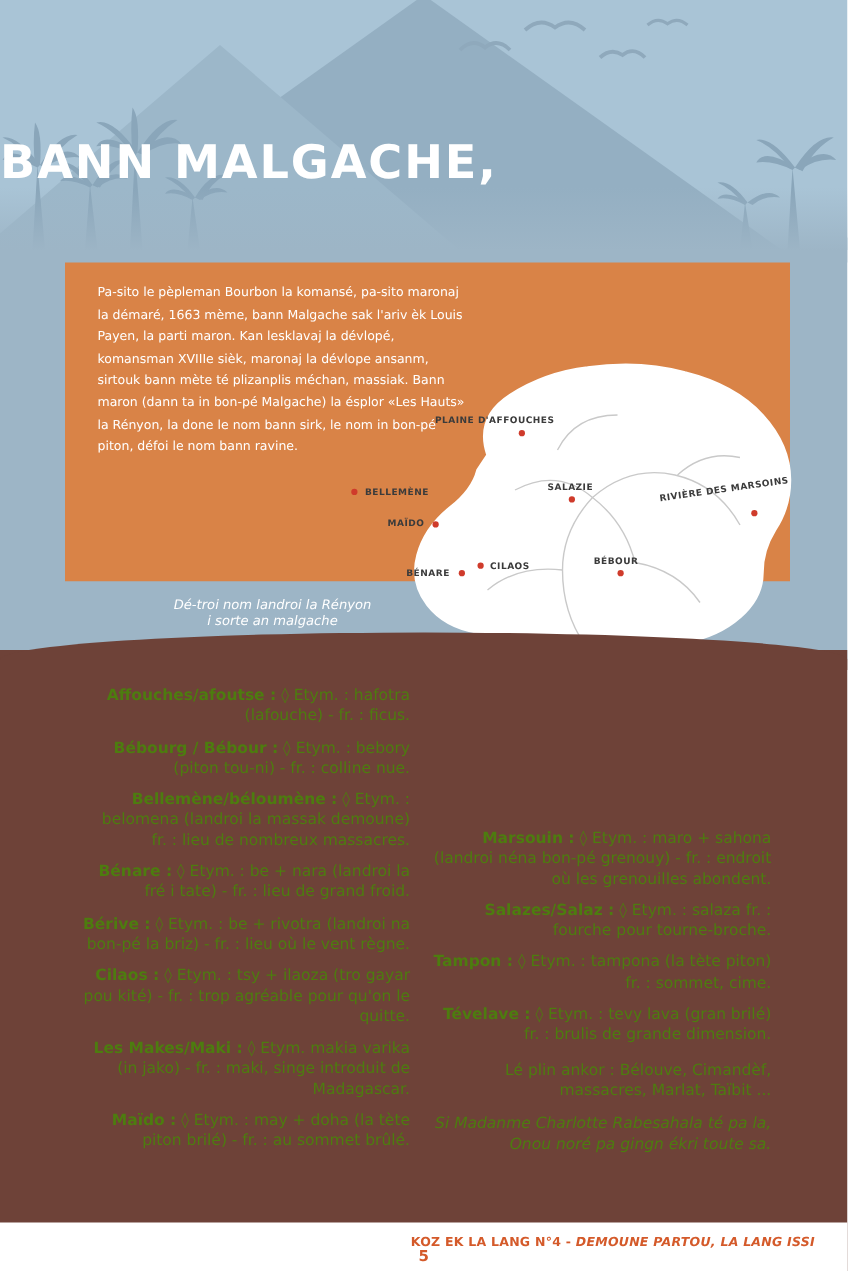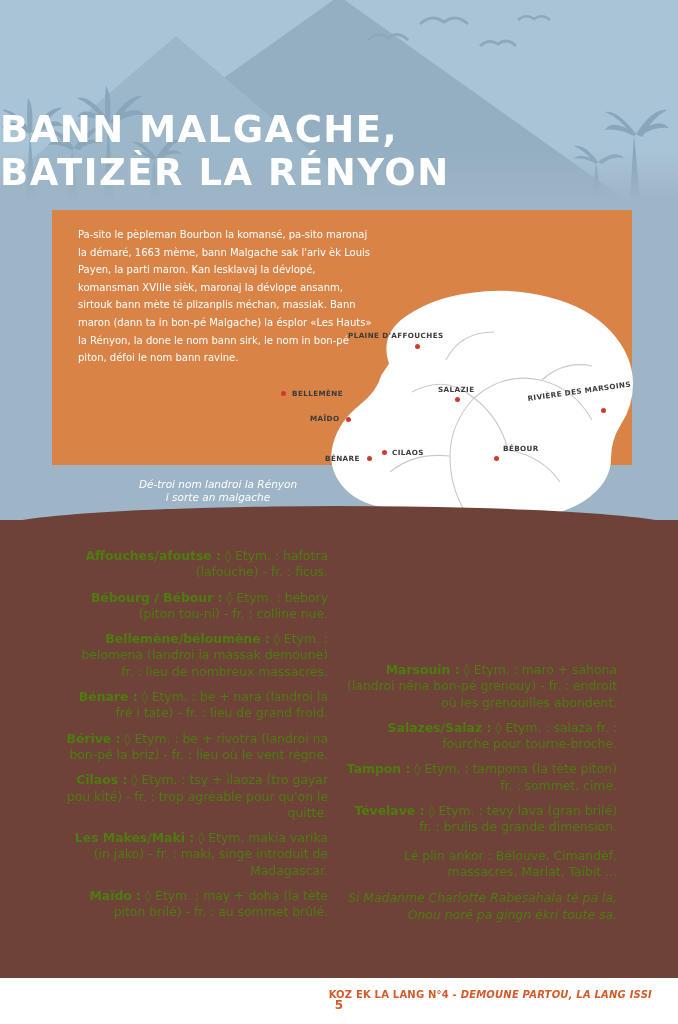--- a/index.html
+++ b/index.html
@@ -254,21 +254,20 @@
         <path d="M598 92 q-13 -18 -24 -16 q11 5 20 16 z"></path>
         <path d="M598 92 q17 -13 26 -4 q-12 -2 -22 6 z"></path>
       </g>
     </svg>
   </div>
 
   <div class="greyblend"></div>
 
   <div class="title">
     <span>BANN MALGACHE,</span>
-    <span class="l2">BATIZÈR LA RÉNYON</span>
   </div>
 
   <div class="intro-panel"></div>
   <div class="intro-text">
     <p>Pa-sito le pèpleman Bourbon la komansé, pa-sito maronaj la démaré, 1663 mème, bann Malgache sak l'ariv èk Louis Payen, la parti maron. Kan lesklavaj la dévlopé, komansman XVIIIe sièk, maronaj la dévlope ansanm, sirtouk bann mète té plizanplis méchan, massiak. Bann maron (dann ta in bon-pé Malgache) la ésplor «Les Hauts» la Rényon, la done le nom bann sirk, le nom in bon-pé piton, défoi le nom bann ravine.</p>
   </div>
 
   <div class="map-wrap">
     <svg viewBox="0 0 400 300" width="400" height="300">
       <path d="M128 112 q-10 -30 18 -48 q28 -18 62 -22 q42 -6 78 4 q40 10 62 34 q22 24 22 52
@@ -299,21 +298,21 @@
 
     <div class="map-label" style="left:527px; top:394px; transform:rotate(-8deg); transform-origin:left top;">RIVIÈRE DES MARSOINS</div>
     <div class="map-dot" style="left:601px; top:408px;"></div>
 
     <div class="map-label" style="left:292px; top:389px;">BELLEMÈNE</div>
     <div class="map-dot" style="left:281px; top:391px;"></div>
 
     <div class="map-label" style="left:310px; top:414px;">MAÏDO</div>
     <div class="map-dot" style="left:346px; top:417px;"></div>
 
-    <div class="map-label" style="left:475px; top:444px;margin-left:28px;">BÉBOUR</div>
+    <div class="map-label" style="left:475px; top:444px;">BÉBOUR</div>
     <div class="map-dot" style="left:494px; top:456px;"></div>
 
     <div class="map-label" style="left:325px; top:454px;">BÉNARE</div>
     <div class="map-dot" style="left:367px; top:456px;"></div>
 
     <div class="map-label" style="left:392px; top:448px;">CILAOS</div>
     <div class="map-dot" style="left:382px; top:450px;"></div>
 
     <div class="map-label" style="left:314px; top:511px;">TÉVELAVE</div>
     <div class="map-dot" style="left:353px; top:514px;"></div>

